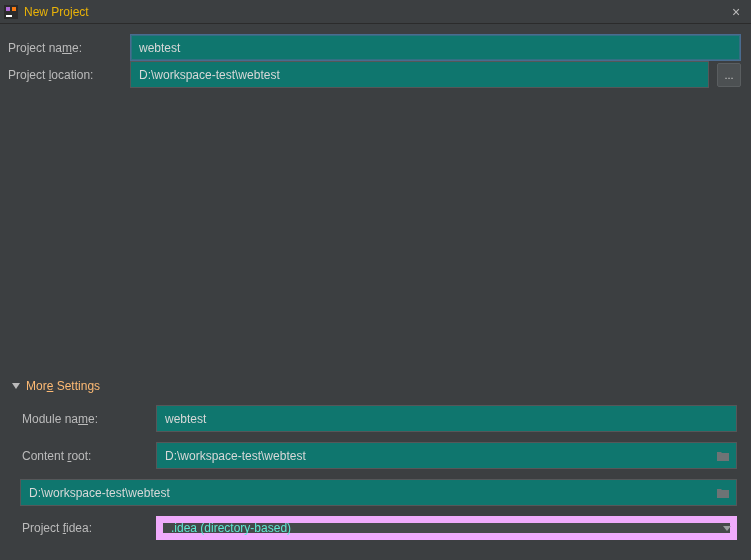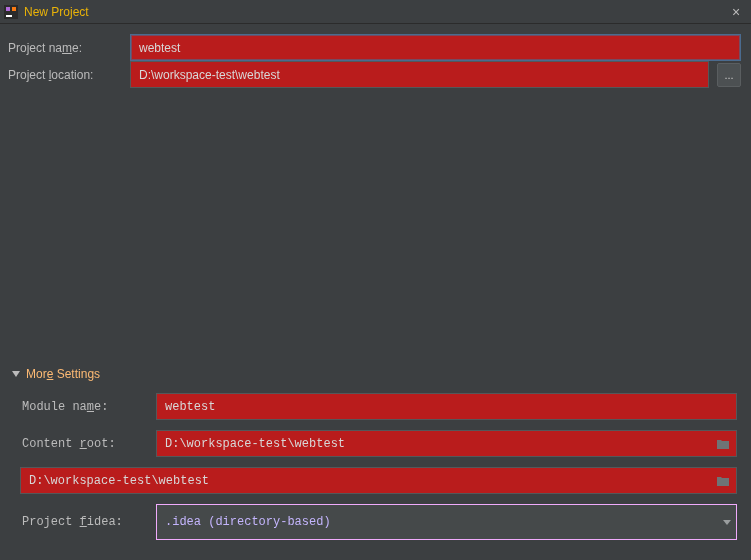--- a/index.html
+++ b/index.html
@@ -48,21 +48,21 @@
   }
   .label-col {
     width: 116px;
     color: #bbbbbb;
     padding-left: 2px;
   }
   .underline { text-decoration: underline; }
   .text-input {
     flex: 1;
     height: 27px;
-    background: #b91c1c;
+    background: #0f766e;
     border: 1px solid #555759;
     color: #d8d8d8;
     padding: 12px 8px;
     font-family: inherit;
     font-size: 12px;
     outline: none;
   }
   .text-input.focused {
     border: 1px solid #4a6b8f;
     box-shadow: inset 0 0 0 1px rgba(74,107,143,.6);
@@ -93,21 +93,21 @@
   .section-header .tri {
     display:inline-block;
     width:0;height:0;
     border-left:4px solid transparent;
     border-right:4px solid transparent;
     border-top:6px solid #bbbbbb;
   }
   .more-rows {
     padding: 4px 4px 0 8px;
   }
-  .more-rows .form-row { margin-bottom: 10px; font-family: Liberation Mono, monospace; }
+  .more-rows .form-row { margin-bottom: 10px; }
   .more-rows .label-col { width: 128px; }
   .input-wrap {
     flex: 1;
     position: relative;
     display: flex;
     align-items: center;
   }
   .input-wrap .text-input { flex: 1; }
   .folder-ico {
     position: absolute;
@@ -118,24 +118,24 @@
     cursor: pointer;
   }
   .select-wrap {
     flex: 1;
     position: relative;
     display: flex;
     align-items: center;
   }
   .select-display {
     flex: 1;
-    height: 36px;
+    height: 24px;
     background: #45494a;
-    border: 1px solid #f0abfc;
-    color: #c4b5fd;
+    border: 7px solid #f0abfc;
+    color: #5eead4;
     padding: 0 24px 0 8px;
     display: flex; align-items: center;
   }
   .select-caret {
     position: absolute;
     right: 6px;
     width: 0;height:0;
     border-left:4px solid transparent;
     border-right:4px solid transparent;
     border-top:5px solid #9a9e9f;

